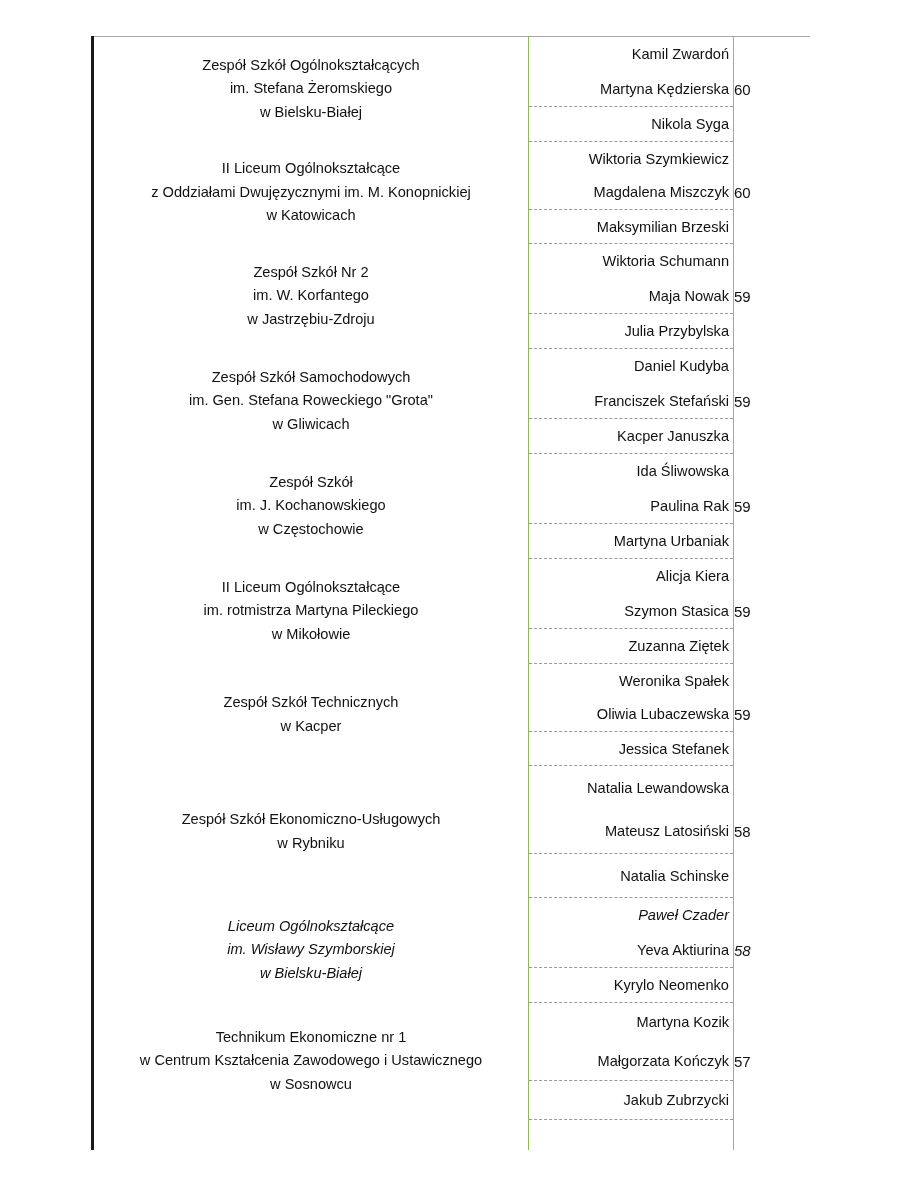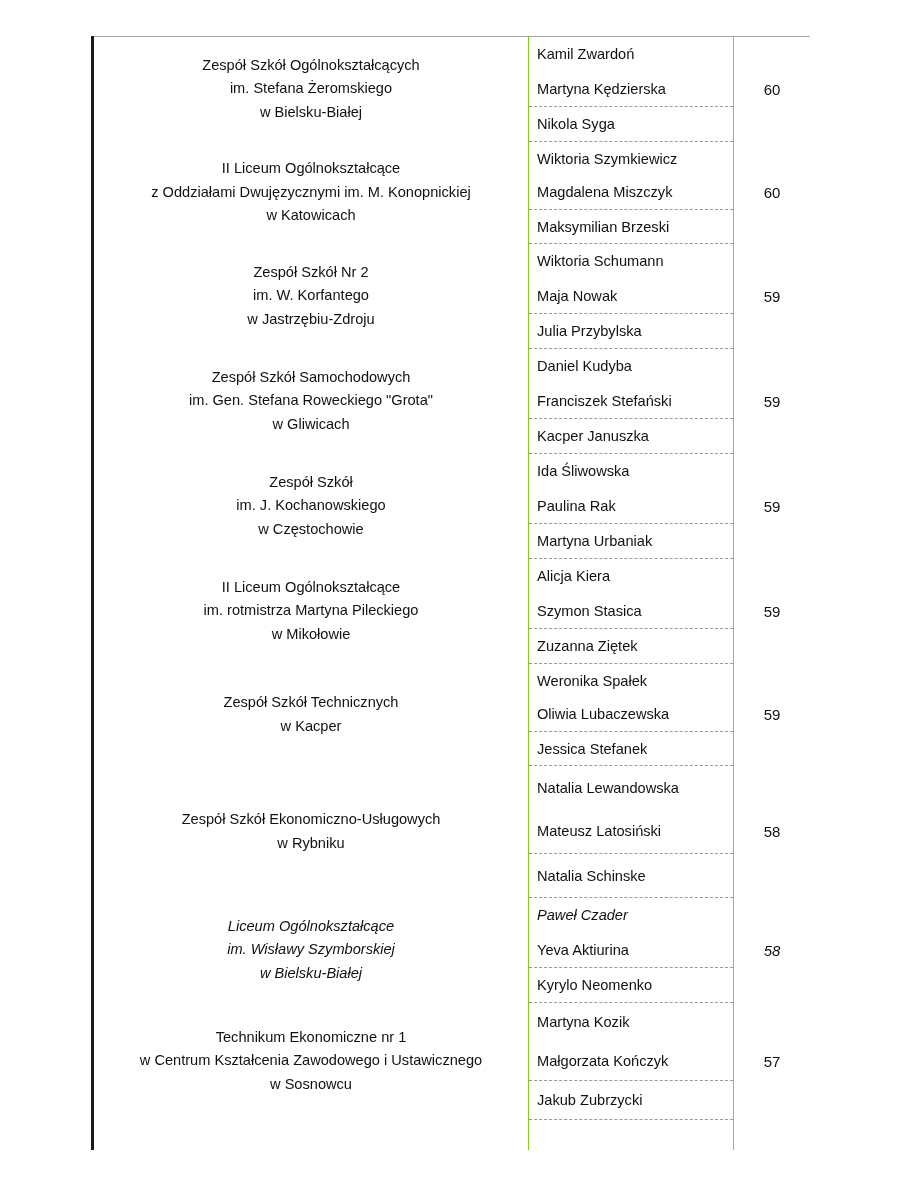--- a/index.html
+++ b/index.html
@@ -59,36 +59,35 @@
     font-size: 14.6px;
     line-height: 1.62;
     padding: 4px 10px;
     border-right: 1px solid #84cc16;
     color: #111111;
   }
   .school-cell .line { display: block; white-space: nowrap; }
 
   
   .name-cell {
-    text-align: left;
+    text-align: right;
     font-size: 14.6px;
     padding: 3px 4px 3px 8px;
     color: #111111;
     border-right: 1px solid #a6a6a6;
     white-space: nowrap;
   }
   
   tr.pupil-1 .name-cell,
   tr.pupil-2 .name-cell {
     border-bottom: 1px dashed #9a9a9a;
   }
 
   
   .score-cell {
-    text-align: center;
     font-size: 15px;
     color: #111111;
   }
 
   
   tr.block-end > td {
     border-bottom: 1px solid #a6a6a6;
     margin-top: 42px;
   }
   

